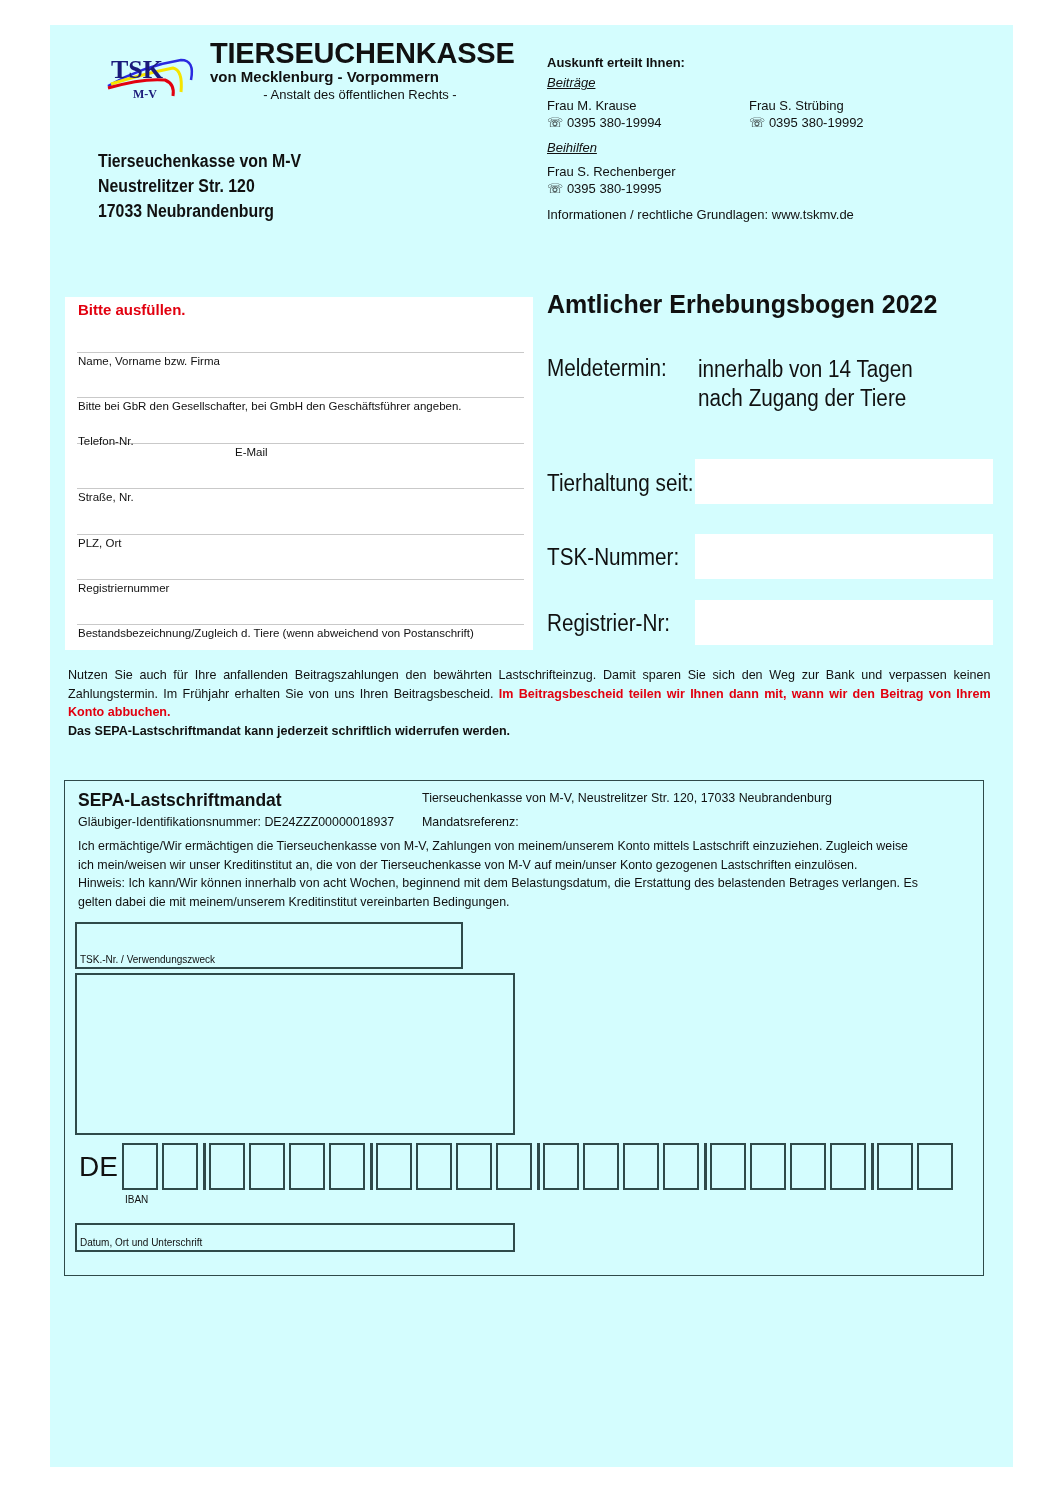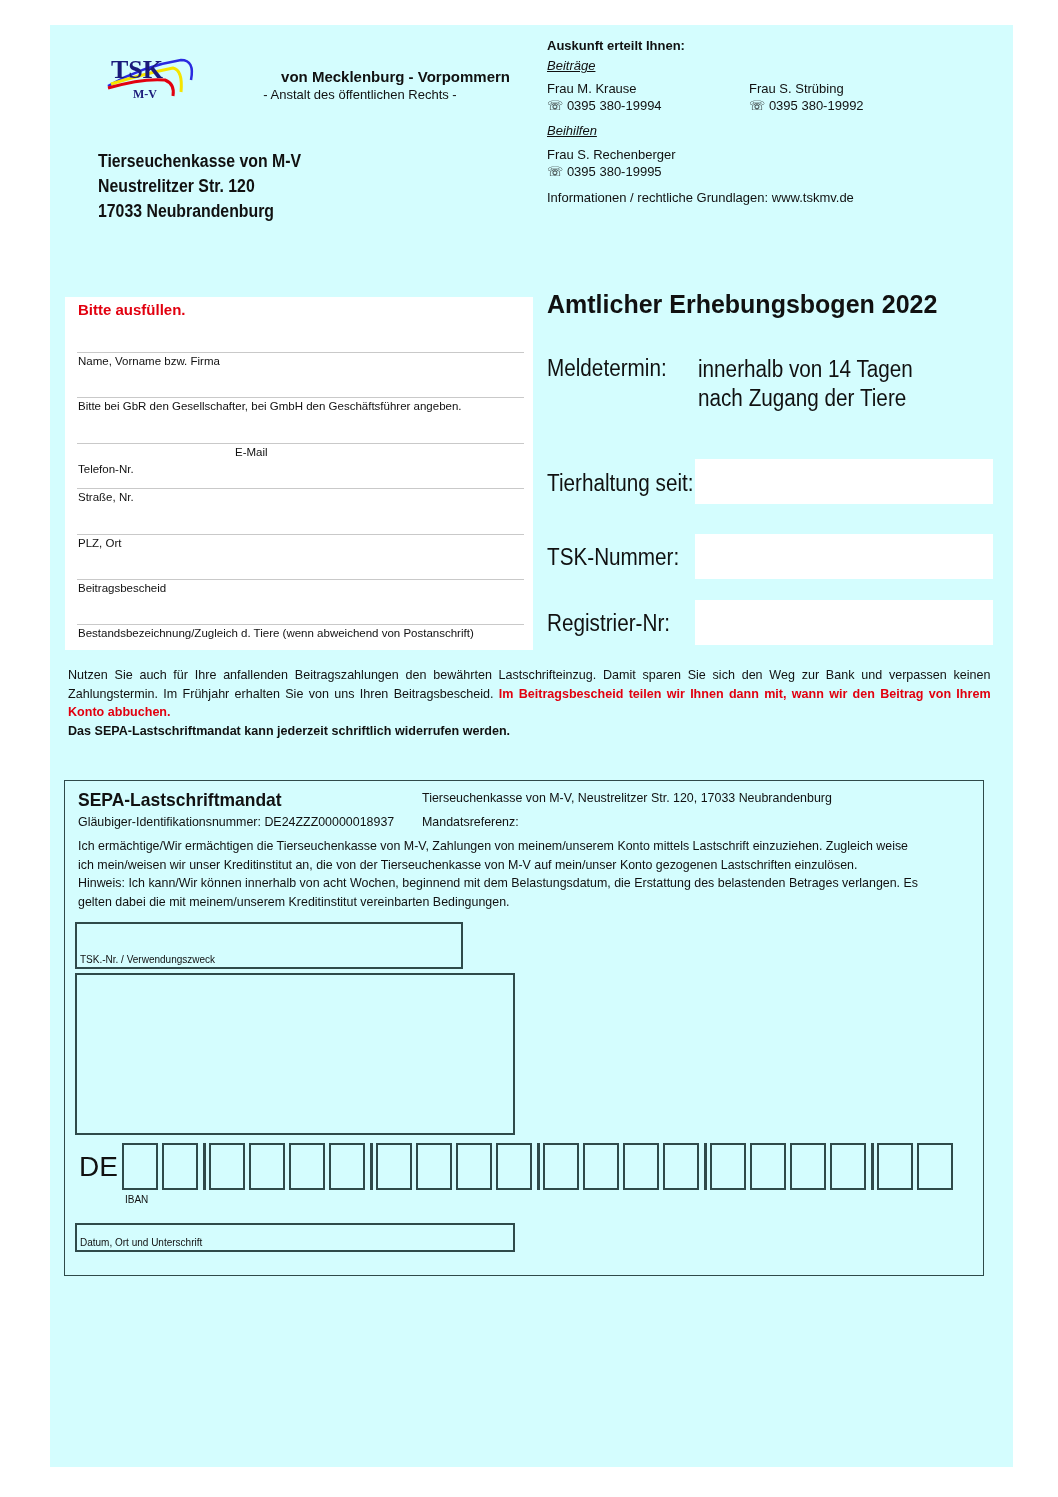--- a/index.html
+++ b/index.html
@@ -4,29 +4,29 @@
 <style>
   * { box-sizing: border-box; margin: 0; padding: 0; }
   html, body { width: 1058px; height: 1497px; background: #ffffff; overflow: hidden; }
   body { position: relative; font-family: "Liberation Sans", sans-serif; color: #111; }
   .page { position: absolute; left: 50px; top: 25px; width: 963px; height: 1442px; background: #d4fdfe; }
   .abs { position: absolute; }
 
   
   .logo { left: 53px; top: 19px; width: 95px; height: 60px; }
   .org-title { left: 160px; top: 12px; width: 300px; text-align: center; font-weight: bold; font-size: 29px; letter-spacing: -0.2px; }
-  .org-sub { left: 160px; top: 43px; width: 300px; text-align: right; font-weight: bold; font-size: 15px; }
+  .org-sub { left: 160px; top: 43px; width: 300px; text-align: left; font-weight: bold; font-size: 15px; }
   .org-legal { left: 160px; top: 62px; width: 300px; text-align: center; font-size: 13px; }
 
   .sender { left: 48px; top: 124px; font-weight: bold; font-size: 18px; line-height: 25px; transform: scaleX(0.88); transform-origin: left top; }
 
   .contact { left: 497px; top: 12px; font-size: 13px; line-height: 17px; width: 460px; }
   .contact .head { font-weight: bold; }
   .contact .u { text-decoration: underline; font-style: italic; }
-  .contact .col { position: absolute; }
+  .contact .col { position: absolute; margin-top: 17px; }
 
   
   .form-panel { left: 15px; top: 272px; width: 468px; height: 353px; background: #ffffff; }
   .bitte { left: 13px; top: 4px; color: #e2000f; font-weight: bold; font-size: 15px; }
   .fline { position: absolute; left: 12px; width: 447px; border-top: 1.5px solid #c9c9c9; }
   .flabel { position: absolute; left: 13px; font-size: 11.5px; }
 
   .erheb-title { left: 497px; top: 265px; font-weight: bold; font-size: 25px; }
   .melde-label { left: 497px; top: 330px; font-size: 23px; transform: scaleX(0.9); transform-origin: left top; }
   .melde-val { left: 648px; top: 330px; font-size: 23px; line-height: 29px; transform: scaleX(0.9); transform-origin: left top; }
@@ -62,20 +62,21 @@
   <div class="abs logo">
     <svg width="95" height="60" viewBox="0 0 95 60">
       <path d="M5 42 Q40 22 78 16 Q92 16 88 36" fill="none" stroke="#2a2ae0" stroke-width="2.5"></path>
       <path d="M8 40 Q40 30 70 24 Q80 26 78 48" fill="none" stroke="#f5e400" stroke-width="3"></path>
       <path d="M5 44 Q40 34 62 36 Q72 40 70 52" fill="none" stroke="#e2000f" stroke-width="3"></path>
       <text x="8" y="34" font-family="Liberation Serif, serif" font-weight="bold" font-size="26" fill="#1a1a7a">TSK</text>
       <text x="30" y="54" font-family="Liberation Serif, serif" font-weight="bold" font-size="12" fill="#1a1a7a">M-V</text>
     </svg>
   </div>
 
+  <div class="abs org-title">TIERSEUCHENKASSE</div>
   <div class="abs org-sub">von Mecklenburg - Vorpommern</div>
   <div class="abs org-legal">- Anstalt des öffentlichen Rechts -</div>
 
   <div class="abs sender">
     <div>Tierseuchenkasse von M-V</div>
     <div>Neustrelitzer Str. 120</div>
     <div>17033 Neubrandenburg</div>
   </div>
 
   <div class="abs contact">
@@ -100,31 +101,31 @@
   <div class="abs form-panel">
     <div class="abs bitte">Bitte ausfüllen.</div>
 
     <div class="fline" style="top:55px;"></div>
     <div class="flabel" style="top:58px;">Name, Vorname bzw. Firma</div>
 
     <div class="fline" style="top:100px;"></div>
     <div class="flabel" style="top:103px;">Bitte bei GbR den Gesellschafter, bei GmbH den Geschäftsführer angeben.</div>
 
     <div class="fline" style="top:146px;"></div>
-    <div class="flabel" style="top:166px;">Telefon-Nr.</div>
+    <div class="flabel" style="top:138px;">Telefon-Nr.</div>
     <div class="flabel" style="top:149px;left:170px;">E-Mail</div>
 
     <div class="fline" style="top:191px;"></div>
     <div class="flabel" style="top:194px;">Straße, Nr.</div>
 
     <div class="fline" style="top:237px;"></div>
     <div class="flabel" style="top:240px;text-align:right;">PLZ, Ort</div>
 
     <div class="fline" style="top:282px;"></div>
-    <div class="flabel" style="top:285px;">Beitragsbescheid</div>
+    <div class="flabel" style="top:285px;">Registriernummer</div>
 
     <div class="fline" style="top:327px;"></div>
     <div class="flabel" style="top:330px;">Bestandsbezeichnung/Zugleich d. Tiere (wenn abweichend von Postanschrift)</div>
   </div>
 
   <div class="abs erheb-title">Amtlicher Erhebungsbogen 2022</div>
   <div class="abs melde-label">Meldetermin:</div>
   <div class="abs melde-val">
     <div>innerhalb von 14 Tagen</div>
     <div>nach Zugang der Tiere</div>

